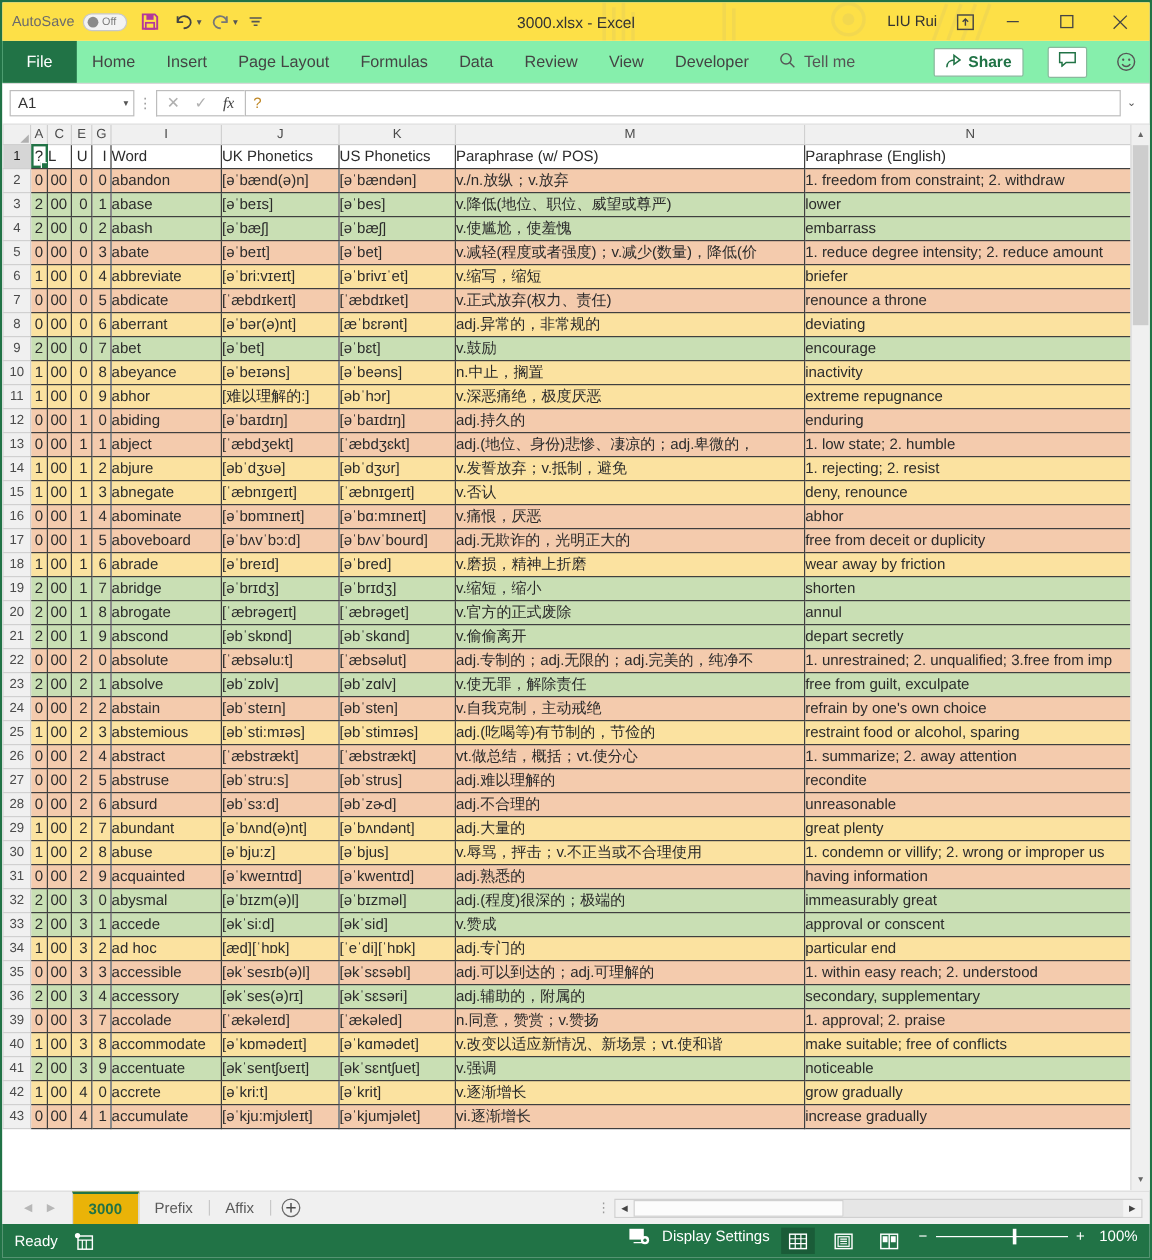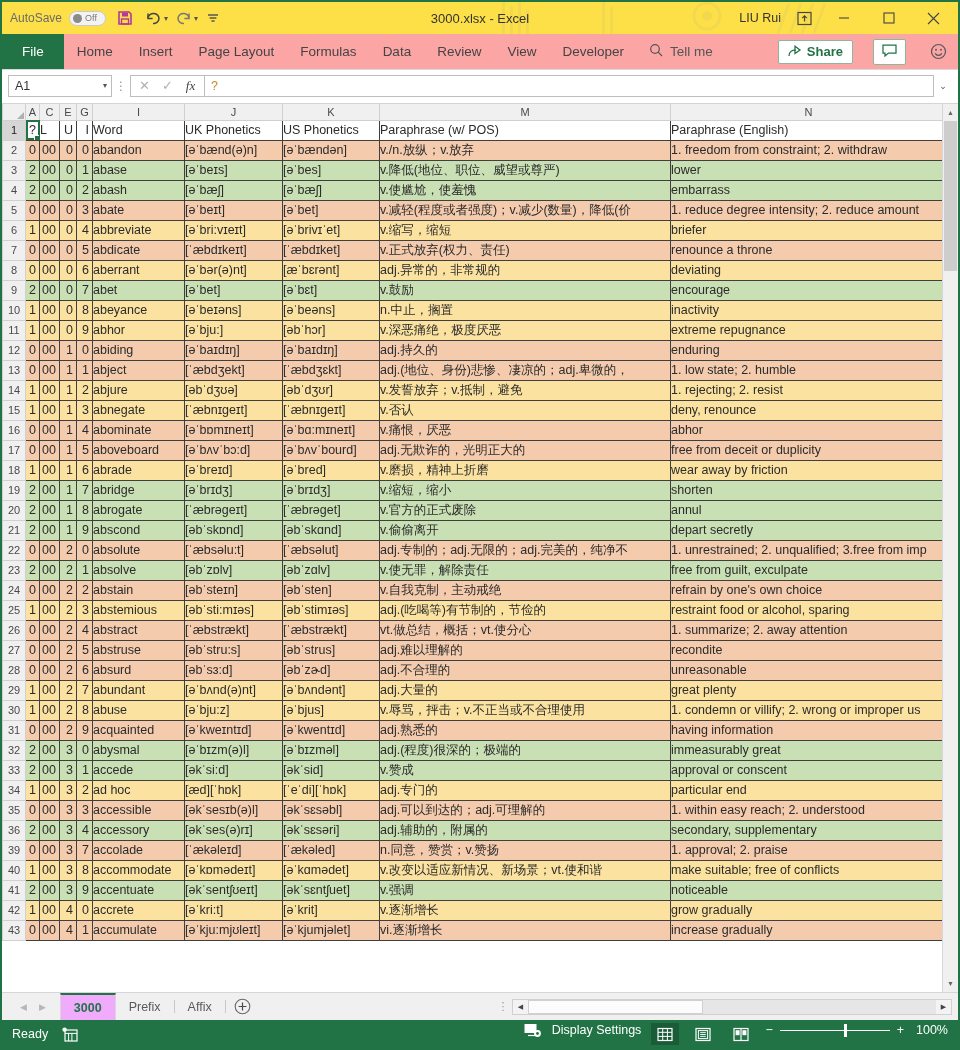--- a/index.html
+++ b/index.html
@@ -33,21 +33,21 @@
                font-size: 13px; color: #333; pointer-events: none; }
   .title-right { margin-left: auto; display:flex; align-items:center; gap:0; padding-right:2px; }
   .user-name { font-size: 12.5px; color: #333; margin-right: 6px; }
   .win-btn { width: 45px; height: 32px; display:flex; align-items:center;
              justify-content:center; color:#444; font-size: 13px; }
   .ribbon-icon { width: 34px; height: 32px; display:flex; align-items:center; justify-content:center; }
   .watermark { position:absolute; top:0; left: 480px; width: 420px; height:32px;
                opacity:0.10; overflow:hidden; pointer-events:none; }
 
   
-  .ribbon { height: 36px; background:#fca5a5; display:flex; align-items:stretch;
+  .ribbon { height: 36px; background:#86efac; display:flex; align-items:stretch;
             border-bottom: 1px solid #d9d9d9; flex: 0 0 36px; }
   .tab { padding: 0 13px; display:flex; align-items:center; font-size: 13.5px;
          color: #444; }
   .tab.file { background: #217346; color:#fff; padding: 0 20px; font-size: 13.5px; }
   .tellme { display:flex; align-items:center; gap:7px; padding:0 12px; color:#555;
             font-size:13.5px; }
   .ribbon-right { margin-left:auto; display:flex; align-items:center; gap:20px;
                   padding-right:8px; }
   .share-btn { display:flex; align-items:center; gap:5px; border:1px solid #8ab89d;
                border-radius:2px; padding: 3px 9px; color:#217346; font-size:13px;
@@ -118,21 +118,21 @@
   .vs-thumb { position:absolute; top:0; left:1px; right:1px; height:150px;
               background:#cdcdcd; }
 
   
   .tabbar { height: 28px; background:#f0f0f0; display:flex; align-items:stretch;
             flex: 0 0 28px; border-top:1px solid #d6d6d6; }
   .navarrows { display:flex; align-items:center; gap:12px; padding: 0 14px 0 18px; }
   .navarrow { color:#b7b7b7; font-size:9px; }
   .sheettab { display:flex; align-items:center; padding: 0 13px; font-size:12.5px;
               color:#5a5a5a; position:relative; }
-  .sheettab.active { background:#f0abfc; color:#217346; font-weight:bold;
+  .sheettab.active { background:#eab308; color:#217346; font-weight:bold;
                      border-top:2px solid #217346; border-left:1px solid #d6d6d6;
                      border-right:1px solid #d6d6d6; }
   .tabsep { width:1px; background:#c8c8c8; margin: 7px 0; }
   .addsheet { display:flex; align-items:center; justify-content:center;
               width:34px; color:#666; font-size:14px; }
   .hsplit { width:18px; display:flex; align-items:center; justify-content:center;
             color:#9a9a9a; font-size:11px; margin-left:auto; }
   .hscroll { width: 440px; height:16px; margin: 6px 6px 0 0; background:#e6e6e6;
              border:1px solid #d0d0d0; display:flex; align-items:stretch; }
   .hs-btn { width:15px; display:flex; align-items:center; justify-content:center;
@@ -461,21 +461,21 @@
             <td class="cell f-yellow">n.中止，搁置</td>
             <td class="cell f-yellow">inactivity</td>
           </tr>
           <tr>
             <td class="rowhdr">11</td>
             <td class="cell f-yellow num">1</td>
             <td class="cell f-yellow num">00</td>
             <td class="cell f-yellow num">0</td>
             <td class="cell f-yellow num">9</td>
             <td class="cell f-yellow">abhor</td>
-            <td class="cell f-yellow">[əˈbju:]</td>
+            <td class="cell f-yellow">[难以理解的:]</td>
             <td class="cell f-yellow">[əbˈhɔr]</td>
             <td class="cell f-yellow">v.深恶痛绝，极度厌恶</td>
             <td class="cell f-yellow">extreme repugnance</td>
           </tr>
           <tr>
             <td class="rowhdr">12</td>
             <td class="cell f-orange num">0</td>
             <td class="cell f-orange num">00</td>
             <td class="cell f-orange num">1</td>
             <td class="cell f-orange num">0</td>

